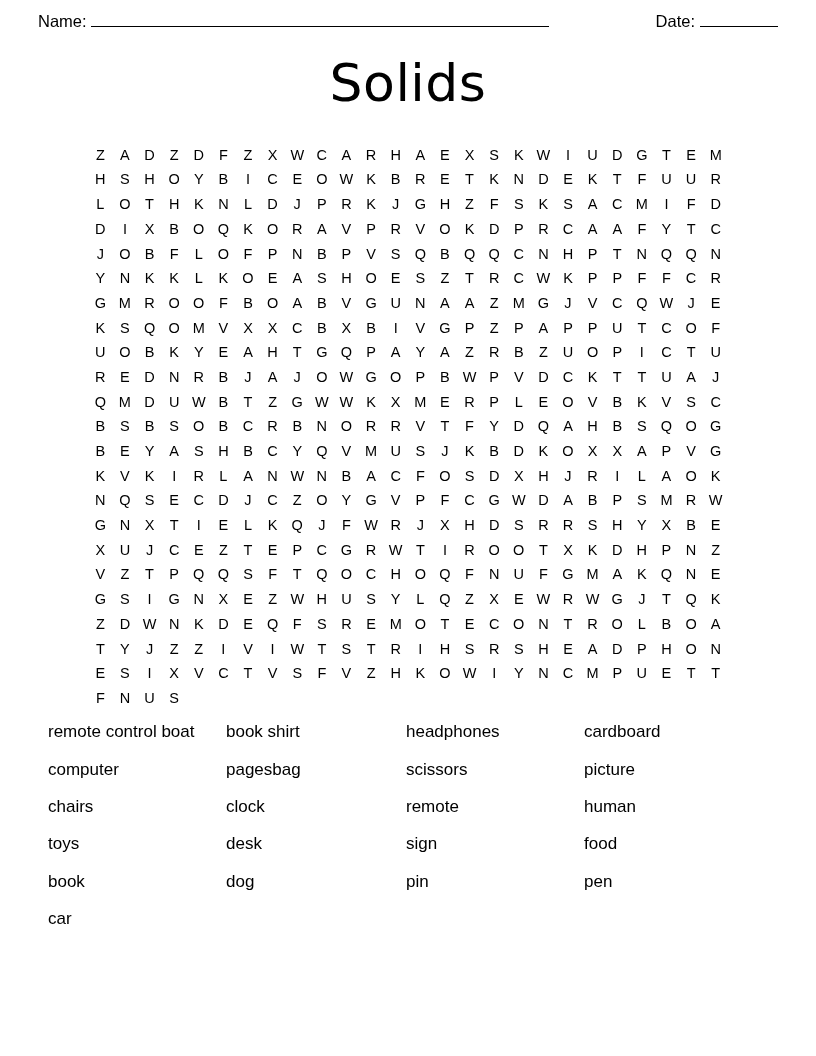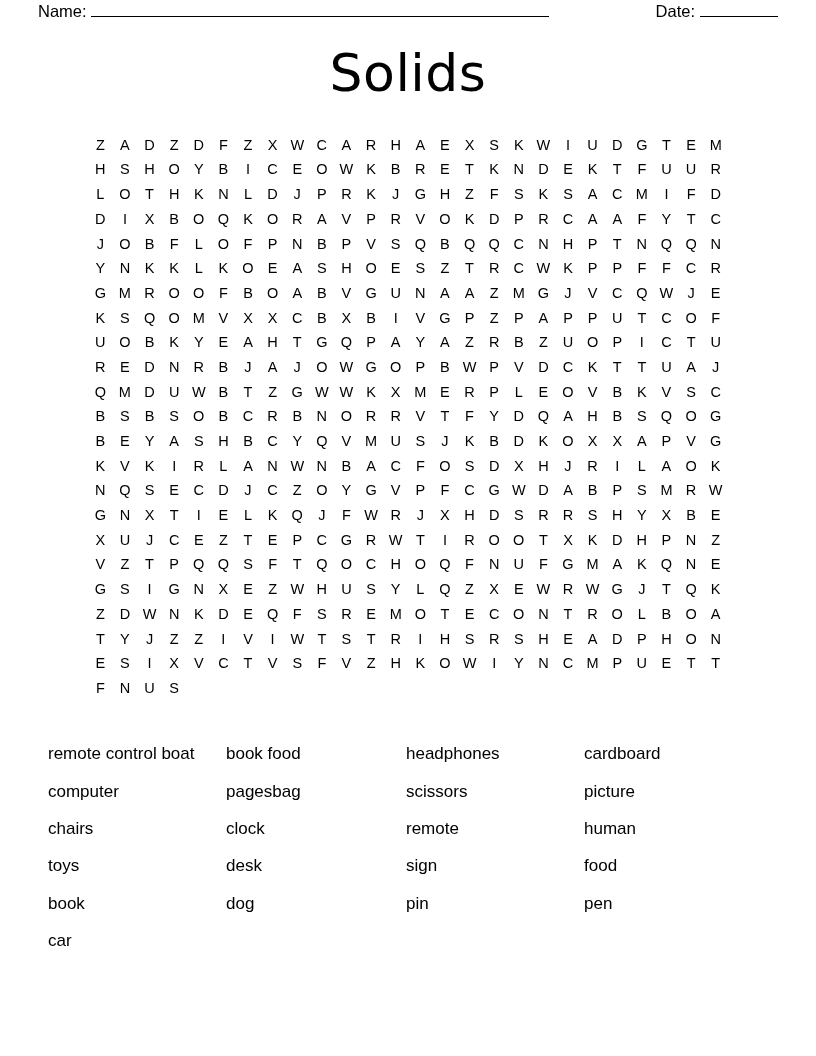--- a/index.html
+++ b/index.html
@@ -21,21 +21,21 @@
     box-sizing: border-box;
     padding: 0 38px;
     position: relative;
   }
   
   .header-row {
     display: flex;
     align-items: baseline;
     justify-content: space-between;
     font-size: 16.5px;
-    padding-top: 2px;
+    padding-top: 12px;
     height: 26px;
   }
   .name-group, .date-group {
     display: flex;
     align-items: baseline;
     white-space: nowrap;
   }
   .field-label {
     font-size: 16.5px;
   }
@@ -70,21 +70,21 @@
   }
   .cell {
     text-align: center;
     line-height: 1;
     font-family: "Liberation Sans", sans-serif;
     font-size: 14.5px;
   }
 
   
   .wordlist {
-    margin: 46px 0 0 10px;
+    margin: 14px 0 0 10px;
     display: grid;
     grid-template-columns: 178px 180px 178px 180px;
     row-gap: 11px;
     font-size: 17px;
   }
   .word {
     line-height: 1.55;
     white-space: nowrap;
   }
 </style>
@@ -680,21 +680,21 @@
       <div class="cell">T</div>
       <div class="cell">T</div>
       <div class="cell">F</div>
       <div class="cell">N</div>
       <div class="cell">U</div>
       <div class="cell">S</div>
     </div>
 
   <div class="wordlist" id="word-list">
       <div class="word">remote control boat</div>
-      <div class="word">book food</div>
+      <div class="word">book shirt</div>
       <div class="word">headphones</div>
       <div class="word">cardboard</div>
       <div class="word">computer</div>
       <div class="word">pagesbag</div>
       <div class="word">scissors</div>
       <div class="word">picture</div>
       <div class="word">chairs</div>
       <div class="word">clock</div>
       <div class="word">remote</div>
       <div class="word">human</div>

